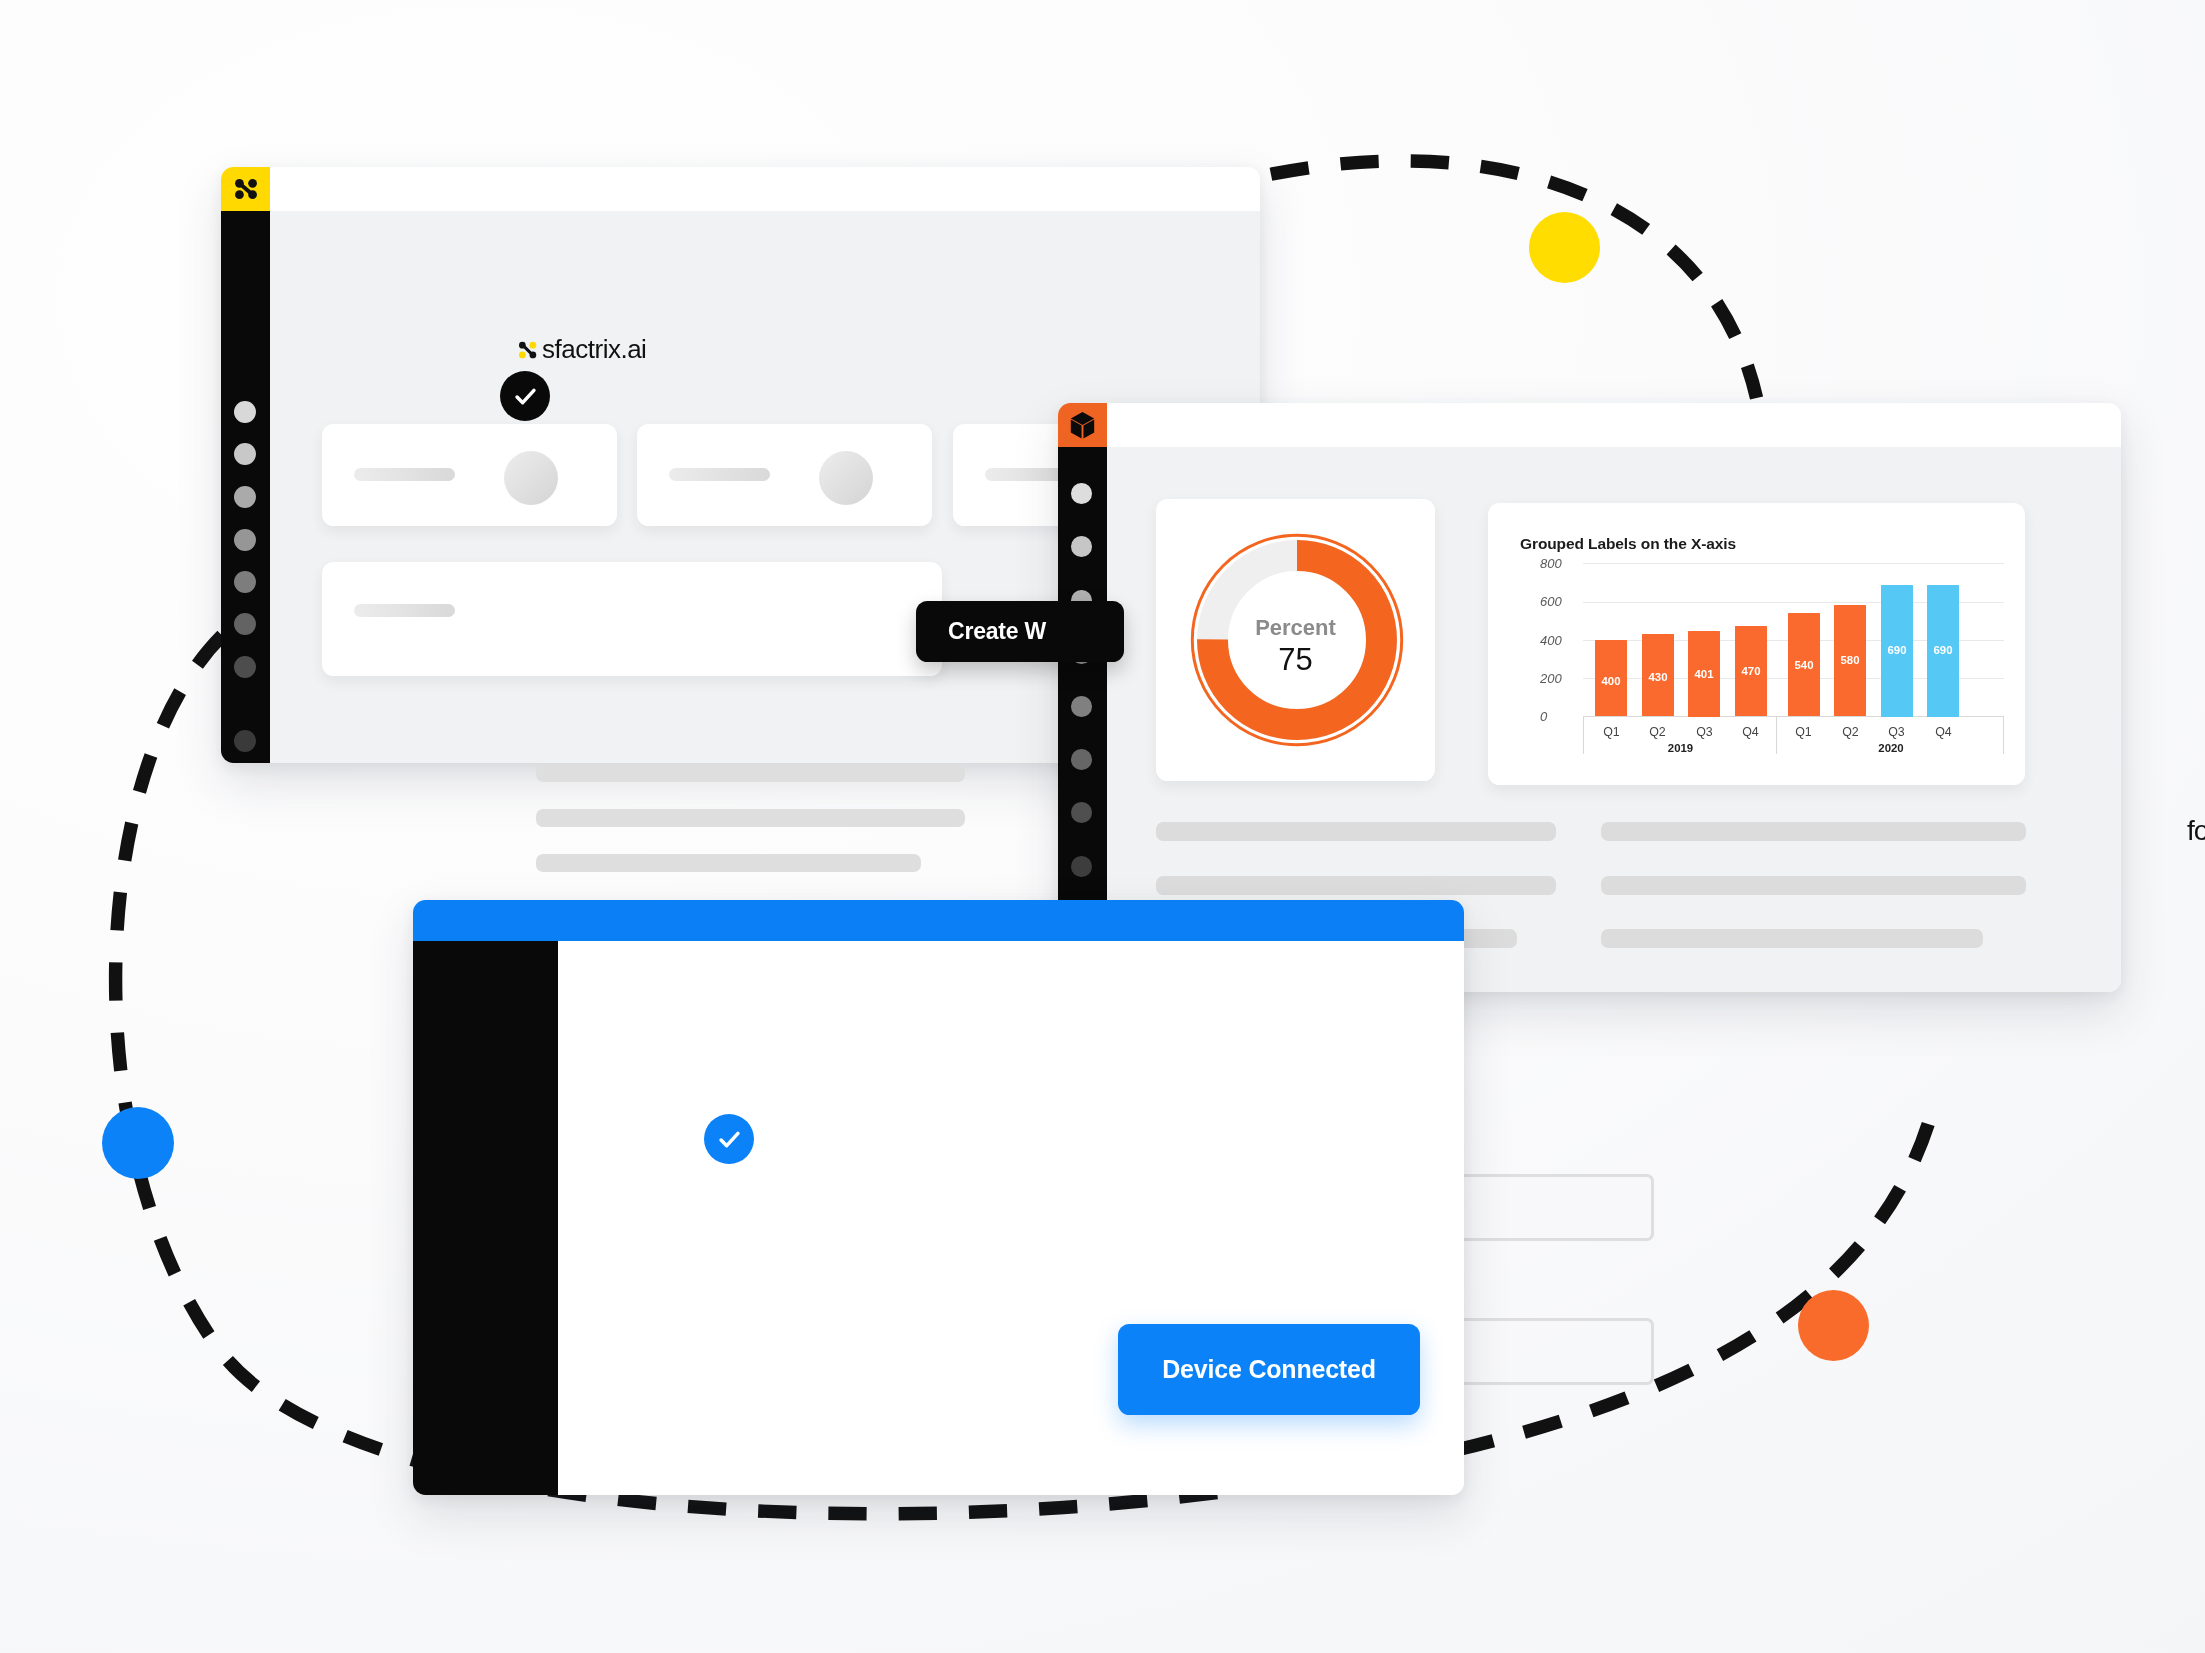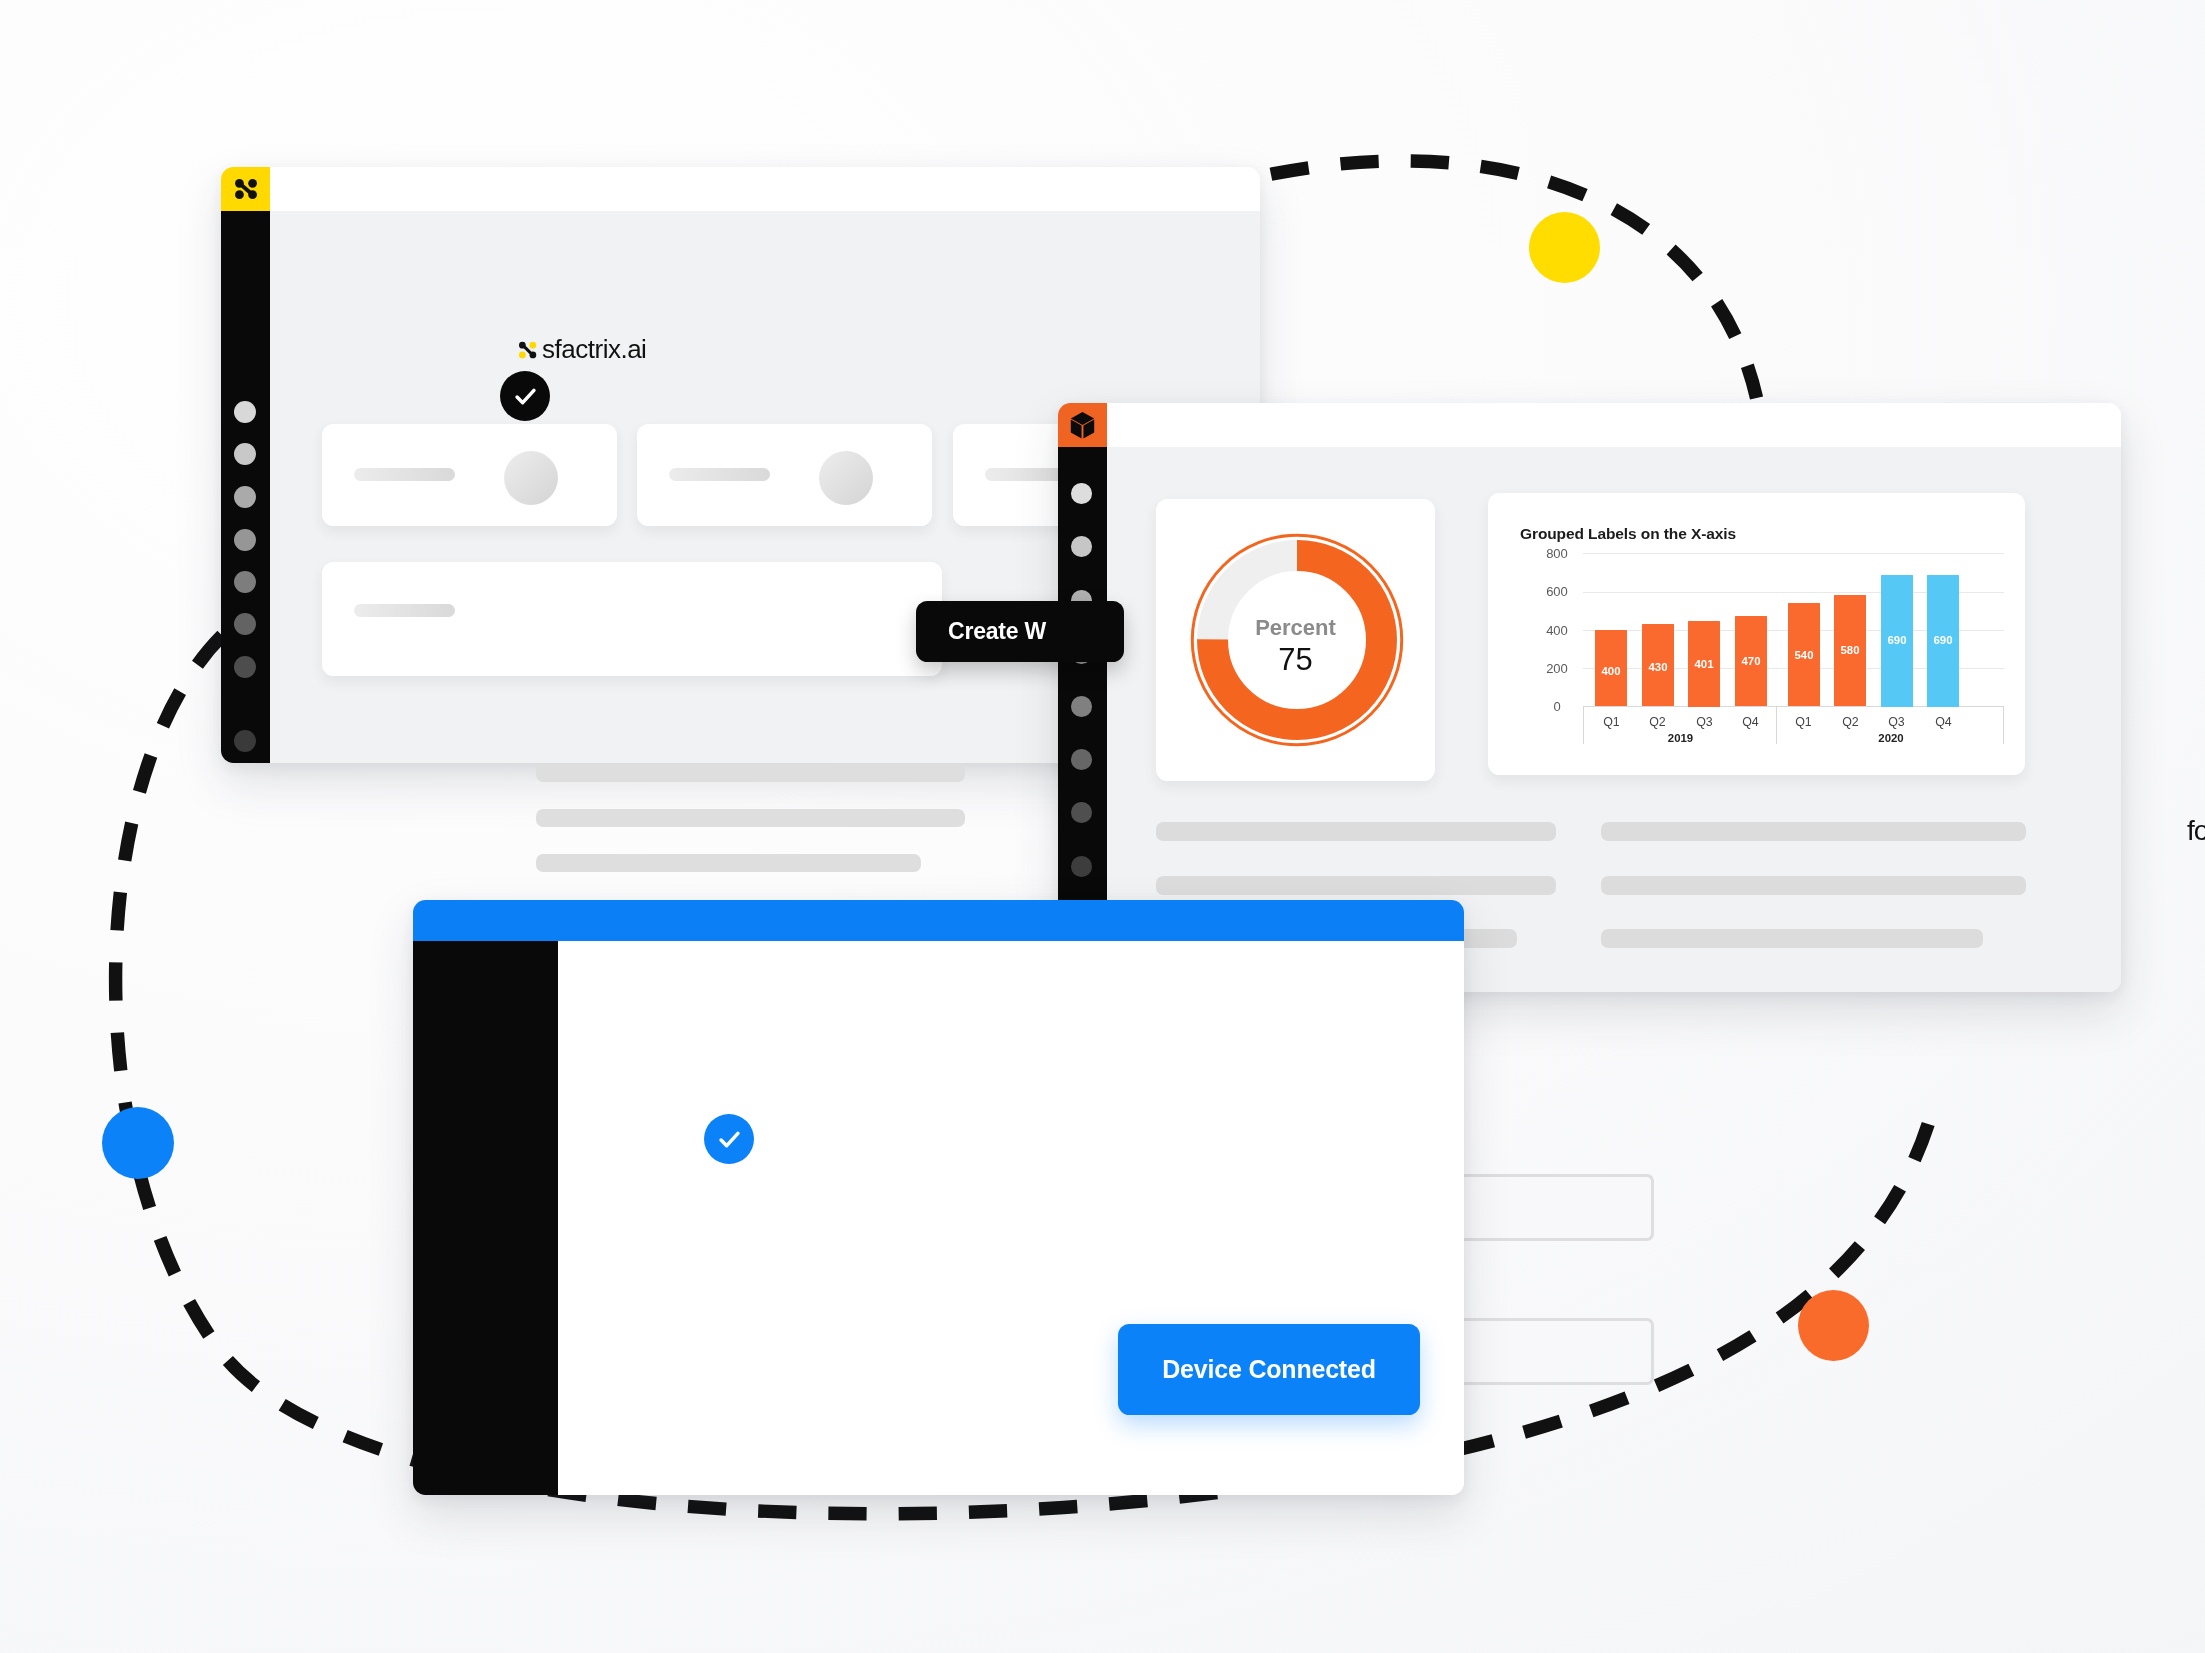--- a/index.html
+++ b/index.html
@@ -42,21 +42,21 @@
   .toast-text{font-weight:bold;letter-spacing:-0.3px;color:#000;white-space:nowrap;}
   .check-badge{position:absolute;border-radius:50%;display:flex;align-items:center;justify-content:center;}
 
   .pill-btn{position:absolute;border-radius:11.4px;display:flex;align-items:center;
      justify-content:center;font-weight:bold;letter-spacing:-0.2px;white-space:nowrap;overflow:hidden;text-align:center;}
 
   
   .panel{position:absolute;background:#fff;border-radius:11.4px;box-shadow:0 5.2px 13.4px rgba(40,44,60,.07);}
   .chart-title{position:absolute;font-weight:bold;color:#1c1c1c;letter-spacing:-0.1px;}
   .gridline{position:absolute;height:1px;background:#e9e9e9;}
-  .ytick{position:absolute;color:#5a5a5a;text-align:center;}
+  .ytick{position:absolute;color:#5a5a5a;text-align:left;font-style:italic;}
   .bar{position:absolute;border-radius:0.5px;}
   .bar-label{position:absolute;color:#fff;font-weight:bold;text-align:center;}
   .xtick{position:absolute;color:#444;text-align:center;}
   .grouplabel{position:absolute;color:#222;font-weight:bold;text-align:center;}
   .axisline{position:absolute;background:#d8d8d8;}
 
   .gauge-label{position:absolute;width:100%;text-align:center;color:#8b8b8b;font-weight:bold;}
   .gauge-value{position:absolute;width:100%;text-align:center;color:#111;}
 </style>
 </head>
@@ -164,21 +164,21 @@
       <svg width="238" height="238" viewBox="0 0 200 200" style="position:absolute;left:22px;top:22px;">
         <circle cx="100" cy="100" r="88" fill="none" stroke="#F4651F" stroke-width="2.5"></circle>
         <circle cx="100" cy="100" r="71" fill="none" stroke="#EFEFEF" stroke-width="26"></circle>
         <circle cx="100" cy="100" r="71" fill="none" stroke="#F4651F" stroke-width="26" stroke-dasharray="334.6 111.5" transform="rotate(-90 100 100)"></circle>
         <circle cx="100" cy="100" r="57" fill="#ffffff"></circle>
       </svg>
       <div class="gauge-label" style="top:116px;font-size:22px;">Percent</div>
       <div class="gauge-value" style="top:143px;font-size:31px;">75</div>
     </div>
 
-    <div class="panel" style="left:430px;top:90px;width:537px;height:282px;">
+    <div class="panel" style="left:430px;top:100px;width:537px;height:282px;">
       <div class="chart-title" style="left:32px;top:32px;font-size:15.5px;">Grouped Labels on the X-axis</div>
 
       <div class="gridline" style="left:95px;top:60px;width:421px;"></div>
       <div class="gridline" style="left:95px;top:99px;width:421px;"></div>
       <div class="gridline" style="left:95px;top:137px;width:421px;"></div>
       <div class="gridline" style="left:95px;top:175px;width:421px;"></div>
       <div class="axisline" style="left:95px;top:213px;width:421px;height:1px;"></div>
 
       <div class="ytick" style="left:52px;top:53px;width:34px;font-size:13px;">800</div>
       <div class="ytick" style="left:52px;top:91px;width:34px;font-size:13px;">600</div>

